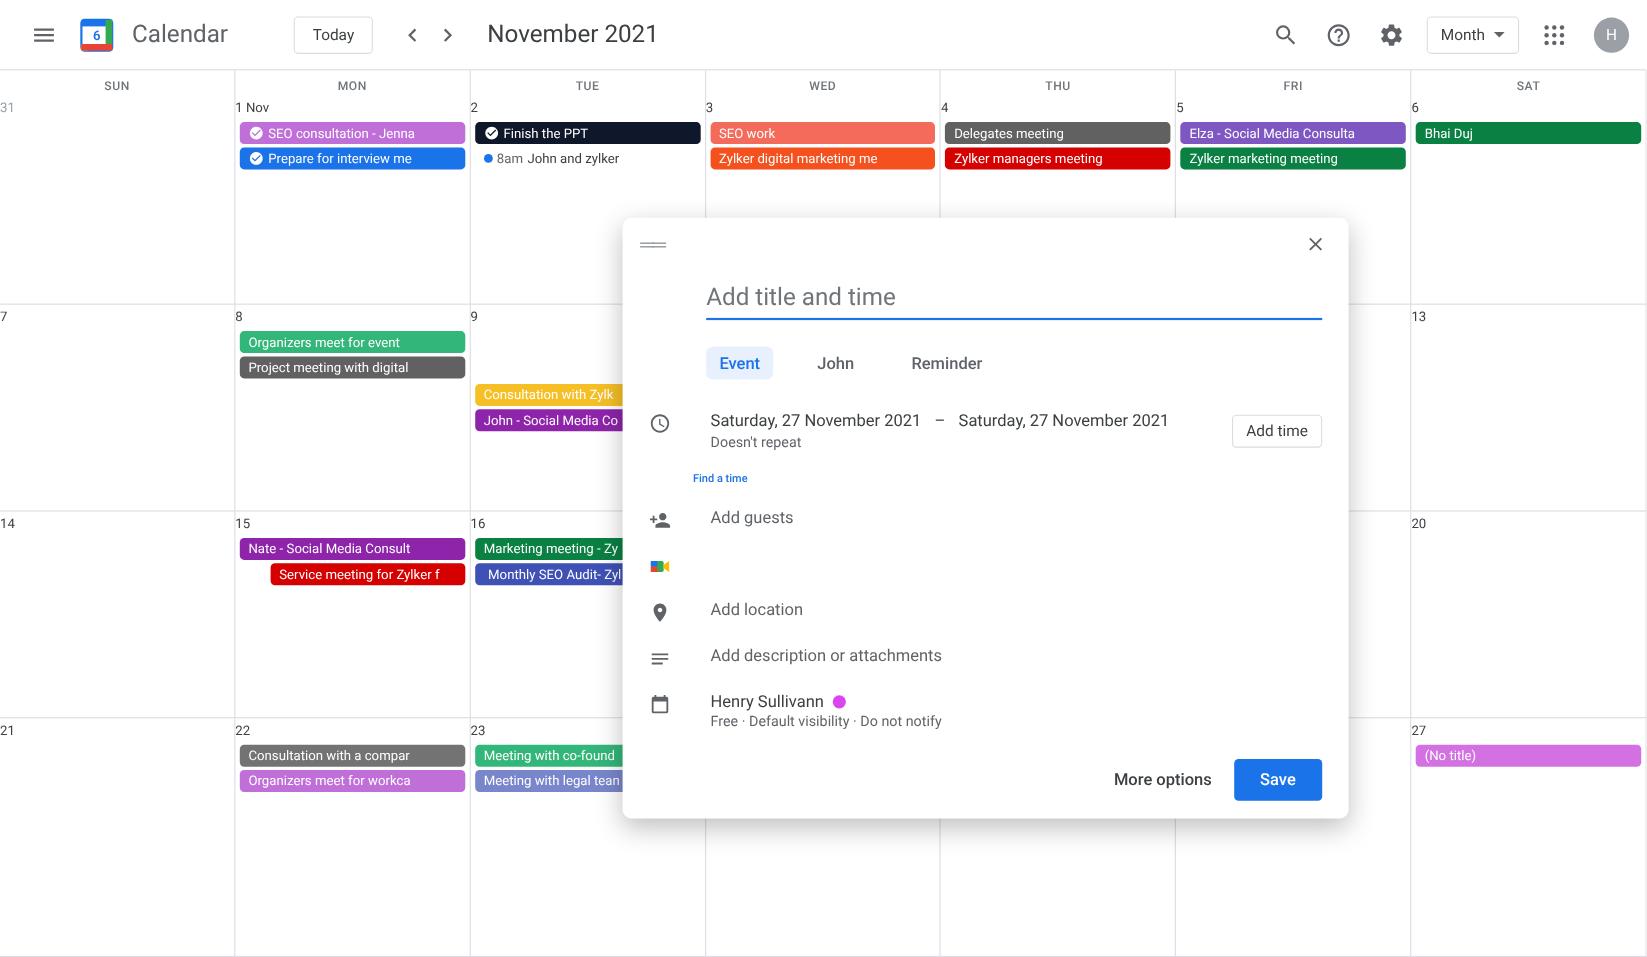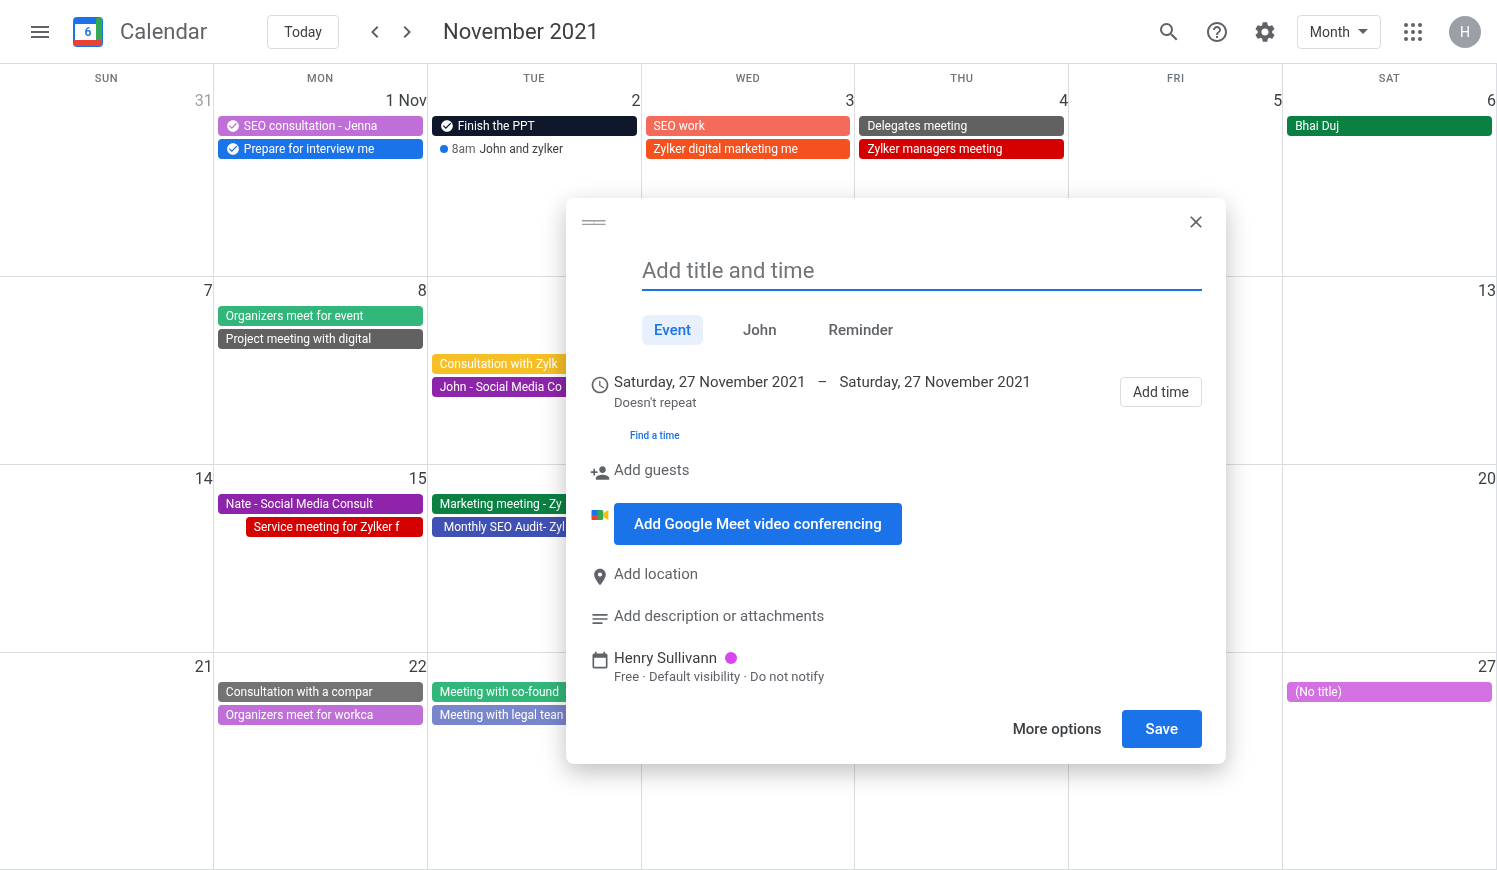--- a/index.html
+++ b/index.html
@@ -19,42 +19,42 @@
 .header-icon { width: 40px; height: 40px; display: flex; align-items: center; justify-content: center; cursor: pointer; border-radius: 50%; margin: 0 4px; }
 .header-icon svg { width: 24px; height: 24px; fill: #5f6368; }
 .view-select { border: 1px solid #dadce0; background: #fff; padding: 8px 12px; border-radius: 4px; font-size: 14px; color: #3c4043; cursor: pointer; display: flex; align-items: center; gap: 8px; margin: 0 8px; }
 .avatar { width: 32px; height: 32px; border-radius: 50%; background: #9aa0a6; color: #fff; display: flex; align-items: center; justify-content: center; font-size: 14px; margin-left: 12px; }
 
 
 .calendar { display: grid; grid-template-columns: repeat(7, 1fr); height: 806px; }
 .day-header { text-align: center; font-size: 11px; color: #70757a; font-weight: 500; padding: 8px 0 2px; letter-spacing: 0.5px; }
 .cell { border-right: 1px solid #dadce0; border-bottom: 1px solid #dadce0; position: relative; overflow: hidden; }
 .cell:first-child { border-left: none; }
-.date-num { text-align: right; font-size: 16px; color: #3c4043; padding: 4px 0 6px; }
+.date-num { text-align: left; font-size: 12px; color: #3c4043; padding: 4px 0 6px; }
 .date-num.muted { color: #9aa0a6; }
 .events { padding: 0 4px; }
 .event { border-radius: 4px; padding: 3px 8px; font-size: 12px; color: #fff; font-weight: 400; margin-bottom: 3px; white-space: nowrap; overflow: hidden; text-overflow: ellipsis; display: flex; align-items: center; gap: 4px; cursor: pointer; }
 .event.timed { background: transparent; color: #3c4043; }
 .event .dot { width: 8px; height: 8px; border-radius: 50%; flex-shrink: 0; }
 .event .check { width: 14px; height: 14px; flex-shrink: 0; }
 .event .check svg { width: 14px; height: 14px; fill: #fff; }
 
 
 .popup { position: absolute; left: 566px; top: 198px; width: 660px; background: #fff; border-radius: 8px; box-shadow: 0 8px 24px rgba(0,0,0,0.25); padding-bottom: 16px; }
 .popup-top { display: flex; align-items: center; justify-content: space-between; padding: 6px 12px 0 16px; }
 .drag-handle { color: #9aa0a6; font-size: 18px; letter-spacing: -2px; }
 .close-btn { width: 36px; height: 36px; display: flex; align-items: center; justify-content: center; cursor: pointer; border-radius: 50%; }
 .close-btn svg { width: 20px; height: 20px; fill: #5f6368; }
 .popup-body { padding: 12px 24px 0 24px; }
 .title-input { width: calc(100% - 52px); margin-left: 52px; border: none; border-bottom: 2px solid #1a73e8; font-size: 22px; padding: 6px 0; color: #3c4043; outline: none; }
 .title-input::placeholder { color: #70757a; }
 .tabs { display: flex; gap: 28px; margin: 24px 0 18px 52px; }
 .tab { font-size: 15px; font-weight: 500; color: #5f6368; cursor: pointer; padding: 6px 12px; border-radius: 6px; }
 .tab.active { color: #1a73e8; background: #e8f0fe; }
-.row { display: flex; align-items: flex-start; gap: 4px; padding: 10px 0; }
+.row { display: flex; align-items: flex-start; gap: 36px; padding: 10px 0; }
 .row-icon { width: 20px; height: 20px; margin-top: 2px; flex-shrink: 0; fill: #5f6368; color: #5f6368; display: flex; align-items: center; justify-content: center; }
 .row-content { flex: 1; font-size: 14px; color: #3c4043; }
 .date-row .row-content { display: flex; align-items: center; justify-content: space-between; }
 .date-text { display: flex; gap: 12px; align-items: center; font-size: 15px; }
 .repeat-text { font-size: 13px; color: #5f6368; margin-top: 4px; }
 .add-time-btn { border: 1px solid #dadce0; background: #fff; padding: 6px 12px; border-radius: 4px; font-size: 14px; cursor: pointer; color: #3c4043; }
 .find-time { margin-left: 40px; }
 .find-time a { color: #1a73e8; font-size: 10px; cursor: pointer; font-weight: 500; }
 .placeholder-link { color: #5f6368; font-size: 15px; cursor: pointer; }
 .meet-btn { background: #1a73e8; color: #fff; border: none; padding: 12px 20px; border-radius: 4px; font-size: 15px; font-weight: 500; cursor: pointer; }
@@ -197,20 +197,28 @@
           <span>Delegates meeting</span>
         </div>
         <div class="event" style="background: rgb(213, 0, 0);">
           <span>Zylker managers meeting</span>
         </div>
       </div>
     </div>
     <div class="cell" style="height: 213px;">
       <div class="day-header">FRI</div>
       <div class="date-num">5</div>
+      <div class="events">
+        <div class="event" style="background: rgb(126, 87, 194);">
+          <span>Elza - Social Media Consulta</span>
+        </div>
+        <div class="event" style="background: rgb(11, 128, 67);">
+          <span>Zylker marketing meeting</span>
+        </div>
+      </div>
     </div>
     <div class="cell" style="height: 213px;">
       <div class="day-header">SAT</div>
       <div class="date-num">6</div>
       <div class="events">
         <div class="event" style="background: rgb(11, 128, 67);">
           <span>Bhai Duj</span>
         </div>
       </div>
     </div>
@@ -397,21 +405,20 @@
 
     <div class="row">
       <div class="row-icon meet-icon">
         <svg viewBox="0 0 24 24" width="20" height="20">
             <rect x="2" y="6" width="14" height="12" rx="2" fill="#34a853"></rect>
             <path d="M16 10l6-4v12l-6-4z" fill="#fbbc04"></path>
             <rect x="2" y="6" width="7" height="6" fill="#1a73e8"></rect>
             <rect x="2" y="12" width="7" height="6" fill="#ea4335"></rect>
           </svg>
       </div>
-      <button class="meet-btn">Add Google Meet video conferencing</button>
     </div>
 
     <div class="row">
       <div class="row-icon">
         <svg viewBox="0 0 24 24" width="20" height="20">
             <path fill="#5f6368" d="M12 2C8.13 2 5 5.13 5 9c0 5.25 7 13 7 13s7-7.75 7-13c0-3.87-3.13-7-7-7zm0 9.5c-1.38 0-2.5-1.12-2.5-2.5s1.12-2.5 2.5-2.5 2.5 1.12 2.5 2.5-1.12 2.5-2.5 2.5z"></path>
           </svg>
       </div>
       <div class="row-content placeholder-link">Add location</div>
     </div>

